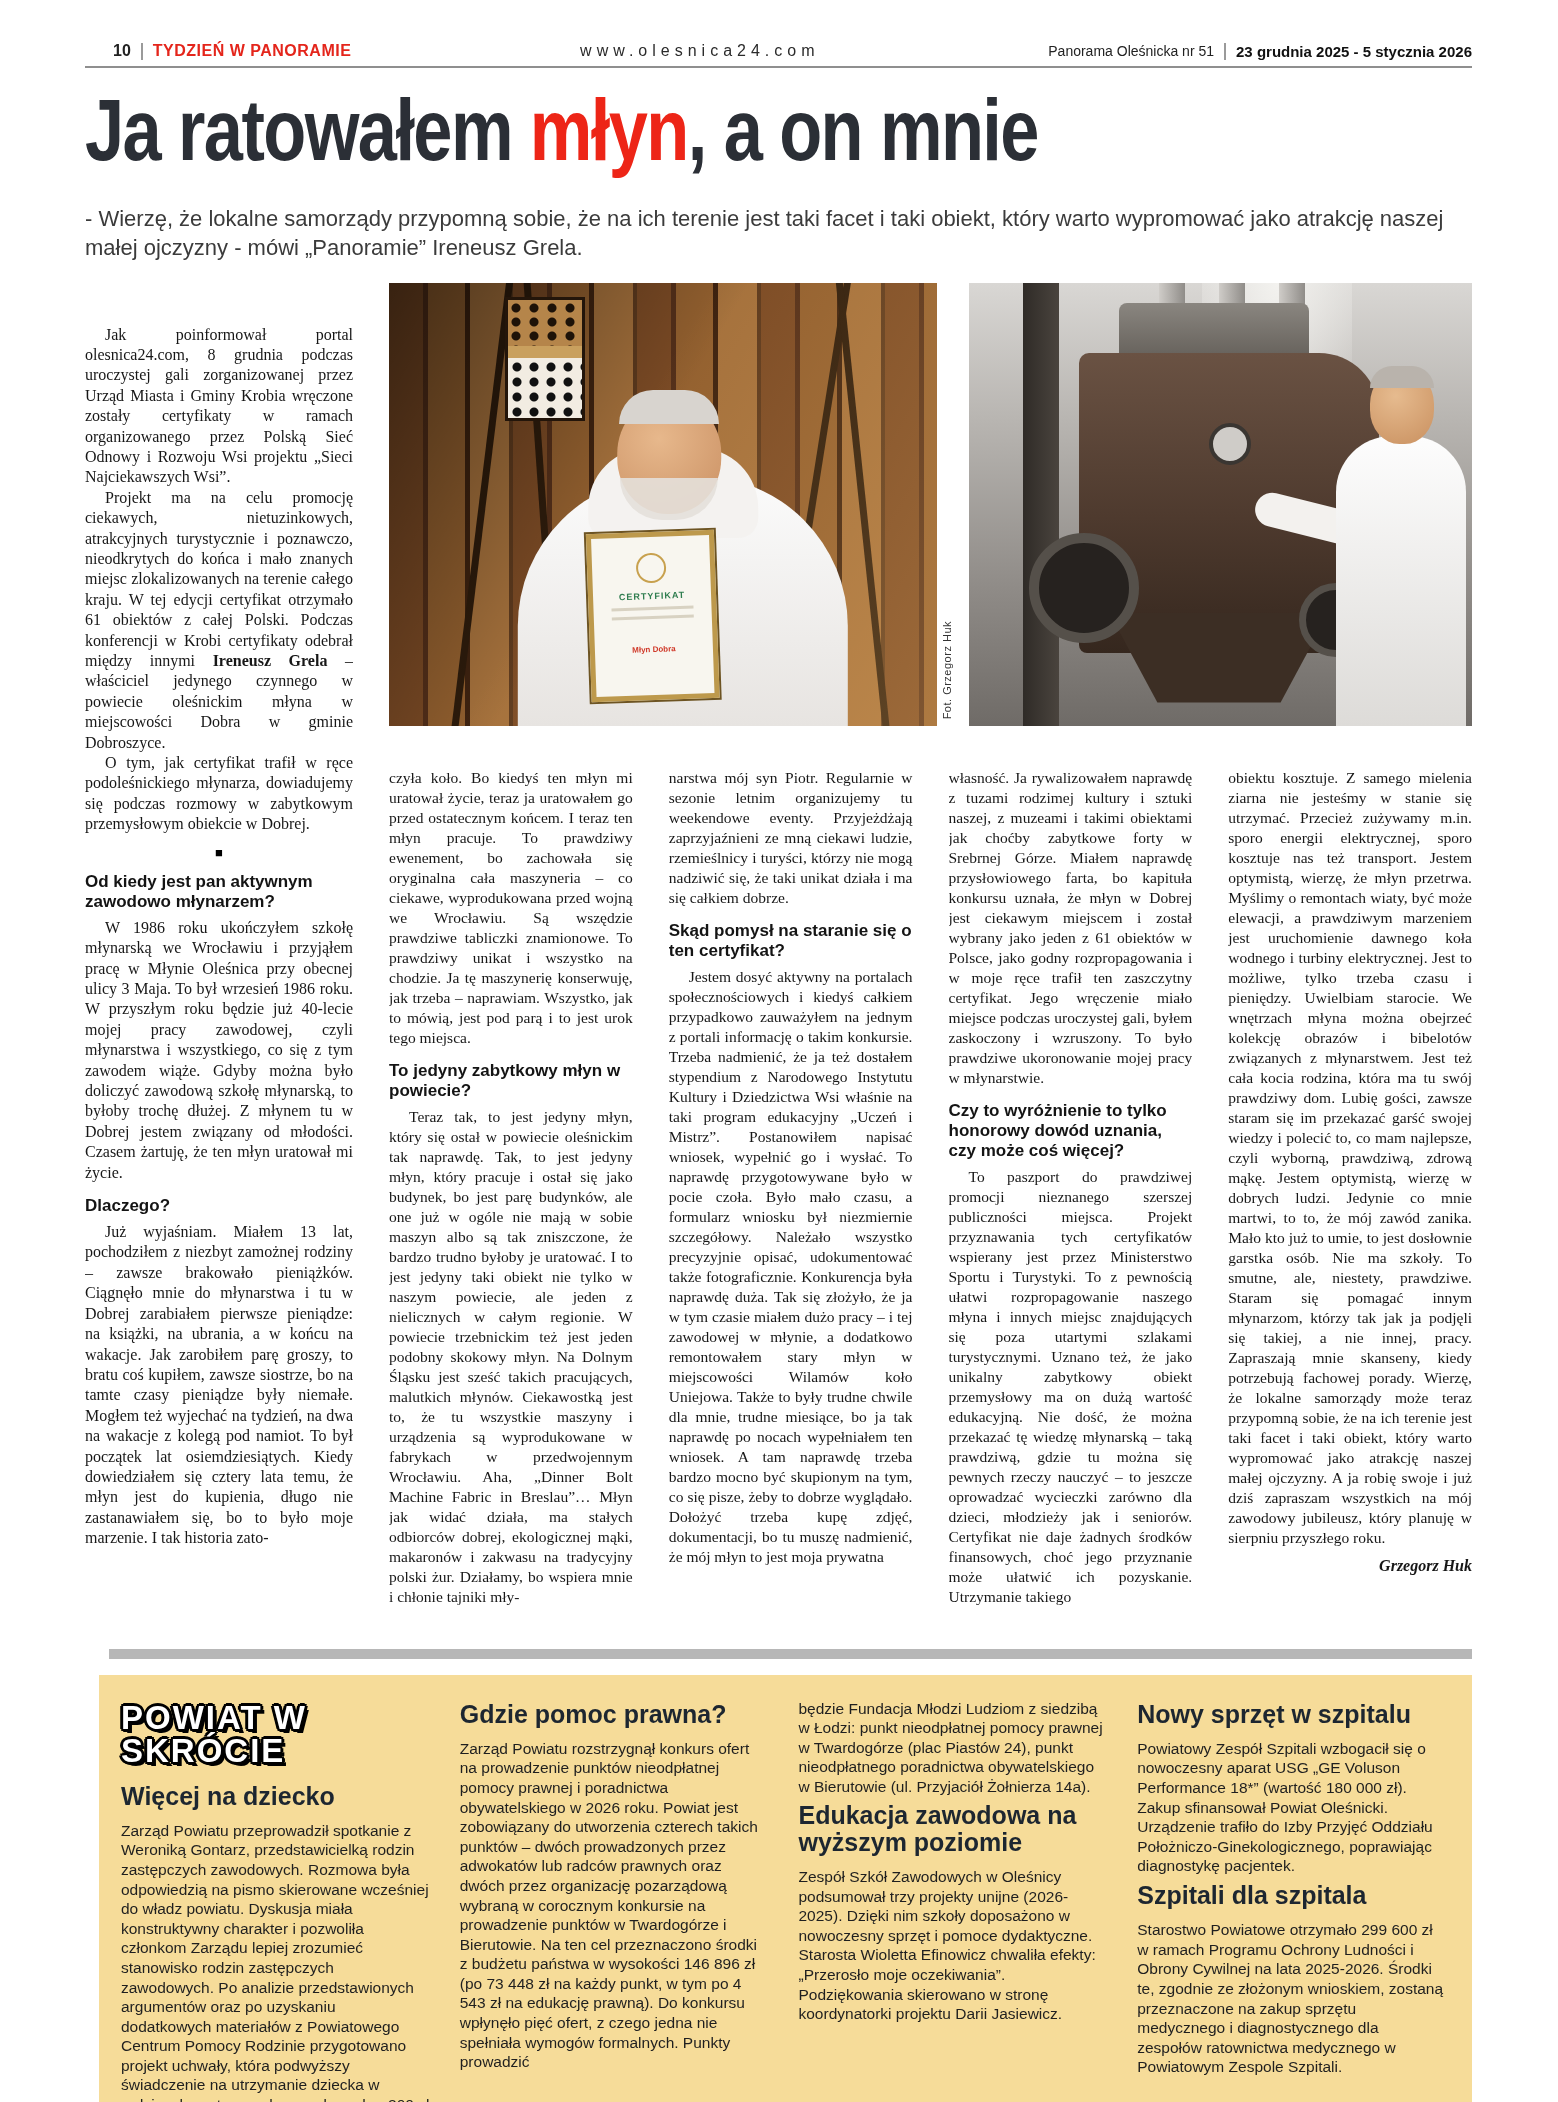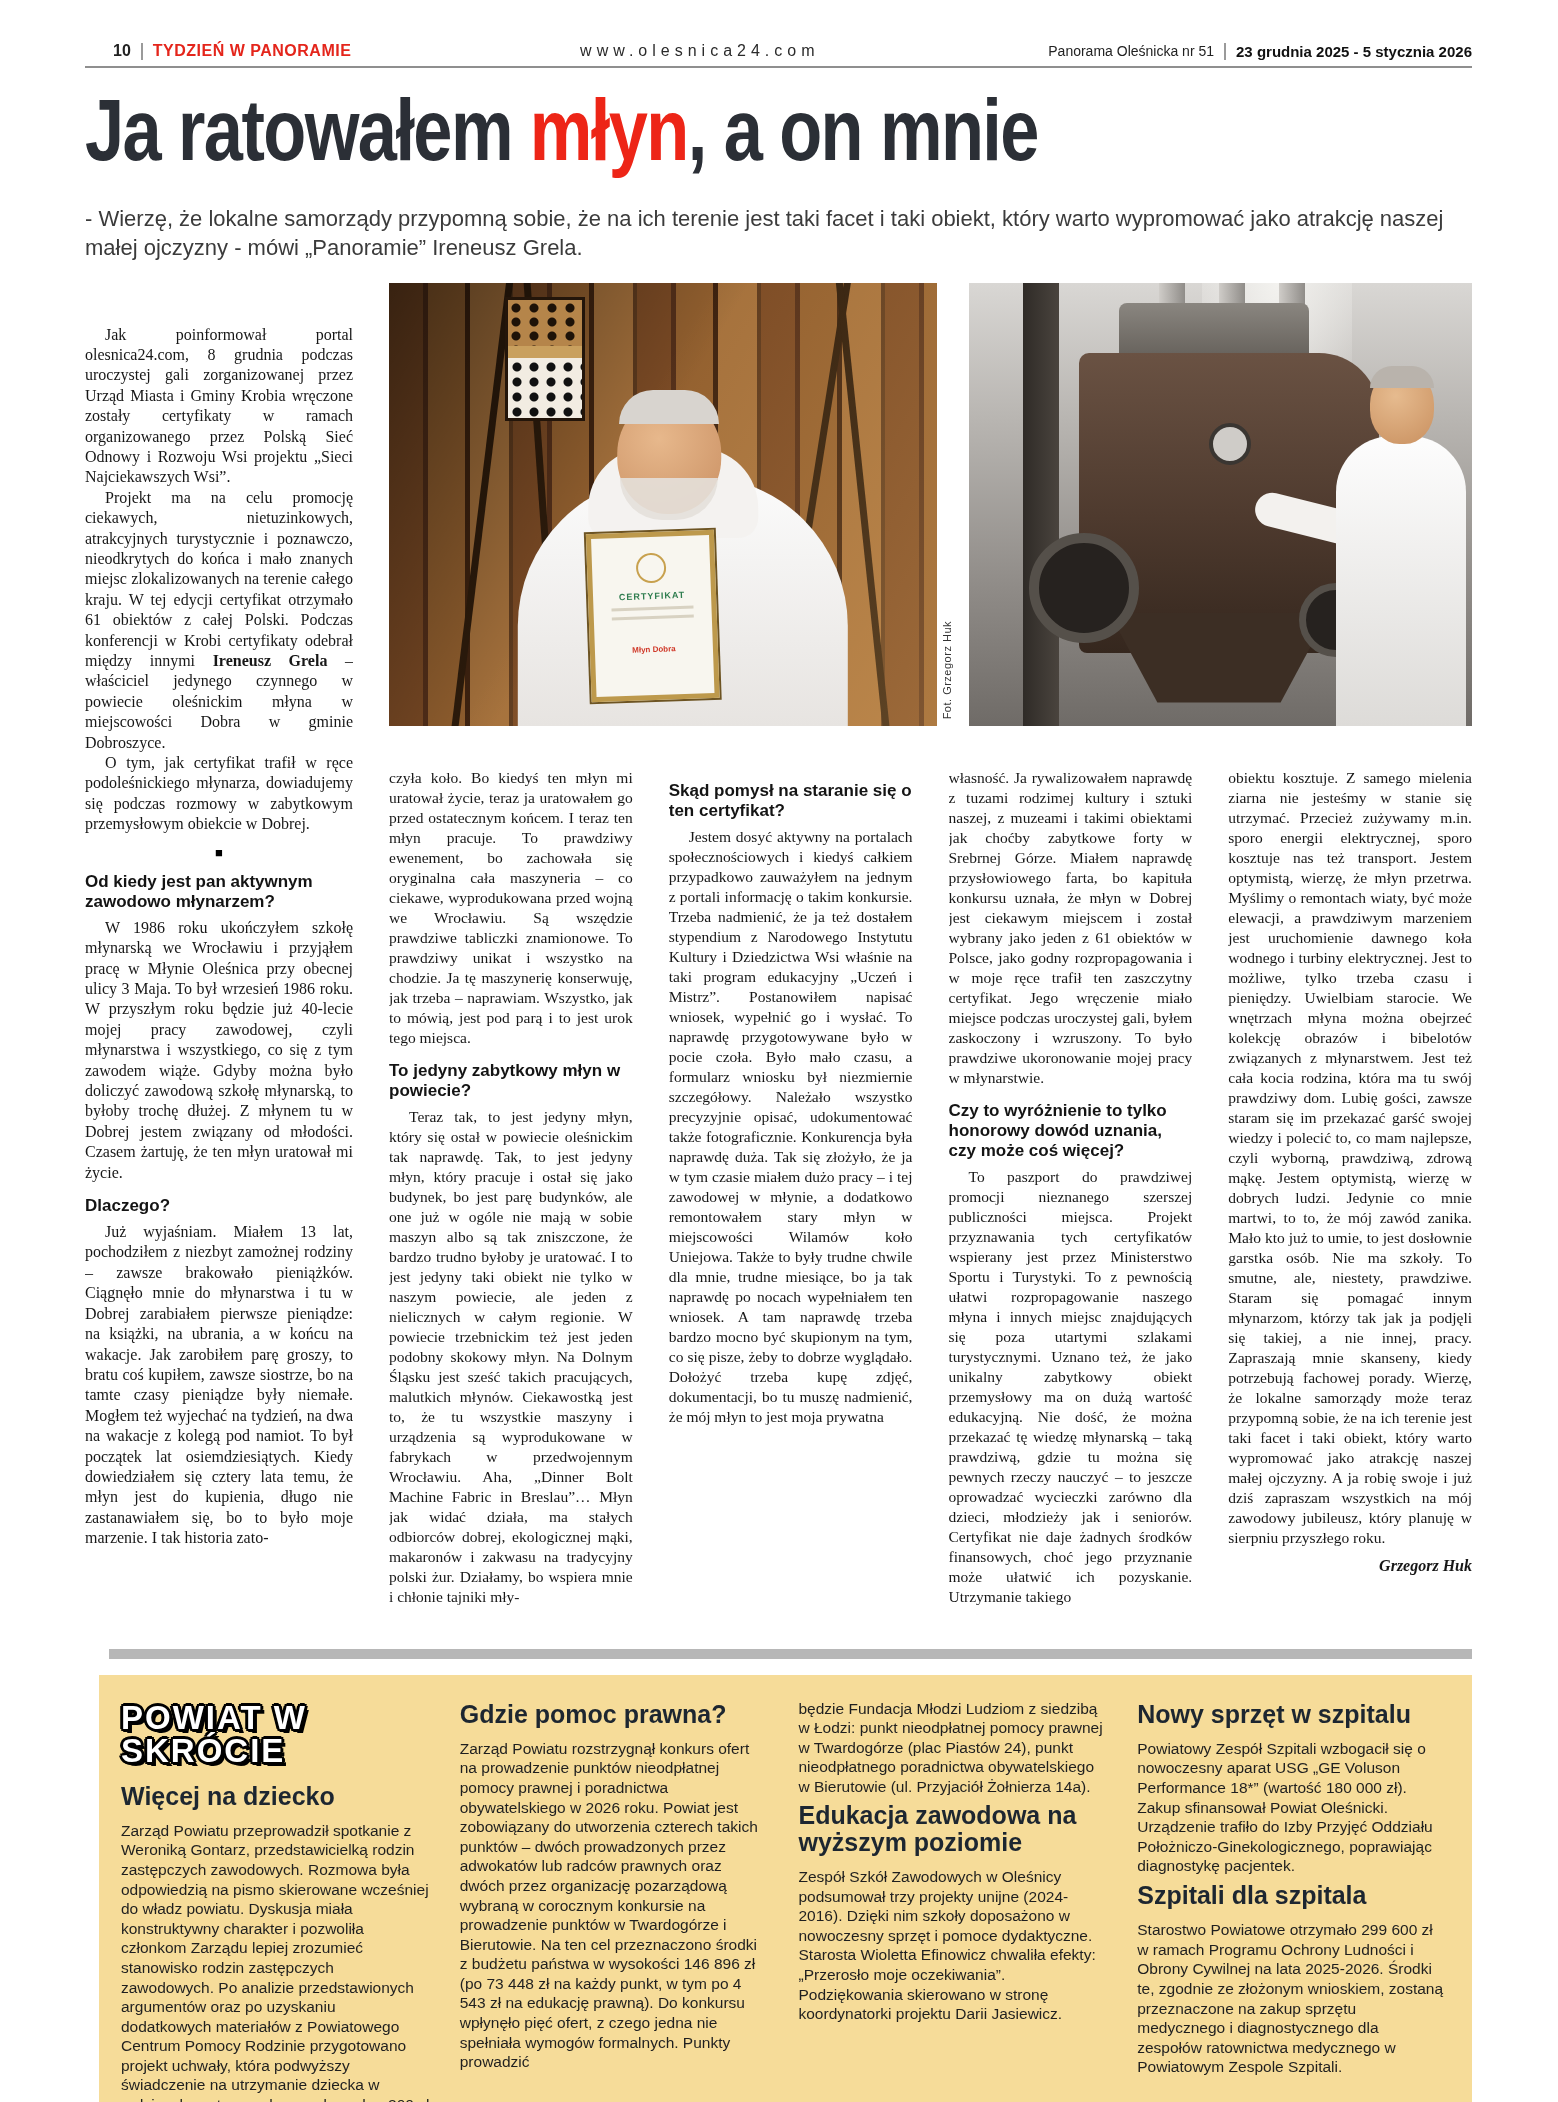--- a/index.html
+++ b/index.html
@@ -205,20 +205,21 @@
         <div class="credit">Fot. Grzegorz Huk</div>
       </div>
 
       <div class="cols4">
           <div class="art-col">
             <p class="art-p noind">czyła koło. Bo kiedyś ten młyn mi uratował życie, teraz ja uratowałem go przed ostatecznym końcem. I teraz ten młyn pracuje. To prawdziwy ewenement, bo zachowała się oryginalna cała maszyneria – co ciekawe, wyprodukowana przed wojną we Wrocławiu. Są wszędzie prawdziwe tabliczki znamionowe. To prawdziwy unikat i wszystko na chodzie. Ja tę maszynerię konserwuję, jak trzeba – naprawiam. Wszystko, jak to mówią, jest pod parą i to jest urok tego miejsca.</p>
             <div class="q-head">To jedyny zabytkowy młyn w powiecie?</div>
             <p class="art-p">Teraz tak, to jest jedyny młyn, który się ostał w powiecie oleśnickim tak naprawdę. Tak, to jest jedyny młyn, który pracuje i ostał się jako budynek, bo jest parę budynków, ale one już w ogóle nie mają w sobie maszyn albo są tak zniszczone, że bardzo trudno byłoby je uratować. I to jest jedyny taki obiekt nie tylko w naszym powiecie, ale jeden z nielicznych w całym regionie. W powiecie trzebnickim też jest jeden podobny skokowy młyn. Na Dolnym Śląsku jest sześć takich pracujących, malutkich młynów. Ciekawostką jest to, że tu wszystkie maszyny i urządzenia są wyprodukowane w fabrykach w przedwojennym Wrocławiu. Aha, „Dinner Bolt Machine Fabric in Breslau”… Młyn jak widać działa, ma stałych odbiorców dobrej, ekologicznej mąki, makaronów i zakwasu na tradycyjny polski żur. Działamy, bo wspiera mnie i chłonie tajniki mły-</p>
           </div>
           <div class="art-col">
+            <p class="art-p noind">narstwa mój syn Piotr. Regularnie w sezonie letnim organizujemy tu weekendowe eventy. Przyjeżdżają zaprzyjaźnieni ze mną ciekawi ludzie, rzemieślnicy i turyści, którzy nie mogą nadziwić się, że taki unikat działa i ma się całkiem dobrze.</p>
             <div class="q-head">Skąd pomysł na staranie się o ten certyfikat?</div>
             <p class="art-p">Jestem dosyć aktywny na portalach społecznościowych i kiedyś całkiem przypadkowo zauważyłem na jednym z portali informację o takim konkursie. Trzeba nadmienić, że ja też dostałem stypendium z Narodowego Instytutu Kultury i Dziedzictwa Wsi właśnie na taki program edukacyjny „Uczeń i Mistrz”. Postanowiłem napisać wniosek, wypełnić go i wysłać. To naprawdę przygotowywane było w pocie czoła. Było mało czasu, a formularz wniosku był niezmiernie szczegółowy. Należało wszystko precyzyjnie opisać, udokumentować także fotograficznie. Konkurencja była naprawdę duża. Tak się złożyło, że ja w tym czasie miałem dużo pracy – i tej zawodowej w młynie, a dodatkowo remontowałem stary młyn w miejscowości Wilamów koło Uniejowa. Także to były trudne chwile dla mnie, trudne miesiące, bo ja tak naprawdę po nocach wypełniałem ten wniosek. A tam naprawdę trzeba bardzo mocno być skupionym na tym, co się pisze, żeby to dobrze wyglądało. Dołożyć trzeba kupę zdjęć, dokumentacji, bo tu muszę nadmienić, że mój młyn to jest moja prywatna</p>
           </div>
           <div class="art-col">
             <p class="art-p noind">własność. Ja rywalizowałem naprawdę z tuzami rodzimej kultury i sztuki naszej, z muzeami i takimi obiektami jak choćby zabytkowe forty w Srebrnej Górze. Miałem naprawdę przysłowiowego farta, bo kapituła konkursu uznała, że młyn w Dobrej jest ciekawym miejscem i został wybrany jako jeden z 61 obiektów w Polsce, jako godny rozpropagowania i w moje ręce trafił ten zaszczytny certyfikat. Jego wręczenie miało miejsce podczas uroczystej gali, byłem zaskoczony i wzruszony. To było prawdziwe ukoronowanie mojej pracy w młynarstwie.</p>
             <div class="q-head">Czy to wyróżnienie to tylko honorowy dowód uznania, czy może coś więcej?</div>
             <p class="art-p">To paszport do prawdziwej promocji nieznanego szerszej publiczności miejsca. Projekt przyznawania tych certyfikatów wspierany jest przez Ministerstwo Sportu i Turystyki. To z pewnością ułatwi rozpropagowanie naszego młyna i innych miejsc znajdujących się poza utartymi szlakami turystycznymi. Uznano też, że jako unikalny zabytkowy obiekt przemysłowy ma on dużą wartość edukacyjną. Nie dość, że można przekazać tę wiedzę młynarską – taką prawdziwą, gdzie tu można się pewnych rzeczy nauczyć – to jeszcze oprowadzać wycieczki zarówno dla dzieci, młodzieży jak i seniorów. Certyfikat nie daje żadnych środków finansowych, choć jego przyznanie może ułatwić ich pozyskanie. Utrzymanie takiego</p>
           </div>
           <div class="art-col">
             <p class="art-p noind">obiektu kosztuje. Z samego mielenia ziarna nie jesteśmy w stanie się utrzymać. Przecież zużywamy m.in. sporo energii elektrycznej, sporo kosztuje nas też transport. Jestem optymistą, wierzę, że młyn przetrwa. Myślimy o remontach wiaty, być może elewacji, a prawdziwym marzeniem jest uruchomienie dawnego koła wodnego i turbiny elektrycznej. Jest to możliwe, tylko trzeba czasu i pieniędzy. Uwielbiam starocie. We wnętrzach młyna można obejrzeć kolekcję obrazów i bibelotów związanych z młynarstwem. Jest też cała kocia rodzina, która ma tu swój prawdziwy dom. Lubię gości, zawsze staram się im przekazać garść swojej wiedzy i polecić to, co mam najlepsze, czyli wyborną, prawdziwą, zdrową mąkę. Jestem optymistą, wierzę w dobrych ludzi. Jedynie co mnie martwi, to to, że mój zawód zanika. Mało kto już to umie, to jest dosłownie garstka osób. Nie ma szkoły. To smutne, ale, niestety, prawdziwe. Staram się pomagać innym młynarzom, którzy tak jak ja podjęli się takiej, a nie innej, pracy. Zapraszają mnie skanseny, kiedy potrzebują fachowej porady. Wierzę, że lokalne samorządy może teraz przypomną sobie, że na ich terenie jest taki facet i taki obiekt, który warto wypromować jako atrakcję naszej małej ojczyzny. A ja robię swoje i już dziś zapraszam wszystkich na mój zawodowy jubileusz, który planuję w sierpniu przyszłego roku.</p>
@@ -232,21 +233,21 @@
 
   <div class="powiat">
       <div class="pw-col"><div class="pw-title">POWIAT W SKRÓCIE</div><div class="pw-head">Więcej na dziecko</div><p class="pw-p">Zarząd Powiatu przeprowadził spotkanie z Weroniką Gontarz, przedstawicielką rodzin zastępczych zawodowych. Rozmowa była odpowiedzią na pismo skierowane wcześniej do władz powiatu. Dyskusja miała konstruktywny charakter i pozwoliła członkom Zarządu lepiej zrozumieć stanowisko rodzin zastępczych zawodowych. Po analizie przedstawionych argumentów oraz po uzyskaniu dodatkowych materiałów z Powiatowego Centrum Pomocy Rodzinie przygotowano projekt uchwały, która podwyższy świadczenie na utrzymanie dziecka w rodzinach zastępczych zawodowych o 200 zł na każde dziecko.</p></div>
       <div class="pw-col">
         <div class="pw-head">Gdzie pomoc prawna?</div>
         <p class="pw-p">Zarząd Powiatu rozstrzygnął konkurs ofert na prowadzenie punktów nieodpłatnej pomocy prawnej i poradnictwa obywatelskiego w 2026 roku. Powiat jest zobowiązany do utworzenia czterech takich punktów – dwóch prowadzonych przez adwokatów lub radców prawnych oraz dwóch przez organizację pozarządową wybraną w corocznym konkursie na prowadzenie punktów w Twardogórze i Bierutowie. Na ten cel przeznaczono środki z budżetu państwa w wysokości 146 896 zł (po 73 448 zł na każdy punkt, w tym po 4 543 zł na edukację prawną). Do konkursu wpłynęło pięć ofert, z czego jedna nie spełniała wymogów formalnych. Punkty prowadzić</p>
       </div>
       <div class="pw-col">
         <p class="pw-p">będzie Fundacja Młodzi Ludziom z siedzibą w Łodzi: punkt nieodpłatnej pomocy prawnej w Twardogórze (plac Piastów 24), punkt nieodpłatnego poradnictwa obywatelskiego w Bierutowie (ul. Przyjaciół Żołnierza 14a).</p>
         <div class="pw-head">Edukacja zawodowa na wyższym poziomie</div>
-        <p class="pw-p">Zespół Szkół Zawodowych w Oleśnicy podsumował trzy projekty unijne (2024-2016). Dzięki nim szkoły doposażono w nowoczesny sprzęt i pomoce dydaktyczne. Starosta Wioletta Efinowicz chwaliła efekty: „Przerosło moje oczekiwania”. Podziękowania skierowano w stronę koordynatorki projektu Darii Jasiewicz.</p>
+        <p class="pw-p">Zespół Szkół Zawodowych w Oleśnicy podsumował trzy projekty unijne (2026-2025). Dzięki nim szkoły doposażono w nowoczesny sprzęt i pomoce dydaktyczne. Starosta Wioletta Efinowicz chwaliła efekty: „Przerosło moje oczekiwania”. Podziękowania skierowano w stronę koordynatorki projektu Darii Jasiewicz.</p>
       </div>
       <div class="pw-col">
         <div class="pw-head">Nowy sprzęt w szpitalu</div>
         <p class="pw-p">Powiatowy Zespół Szpitali wzbogacił się o nowoczesny aparat USG „GE Voluson Performance 18*” (wartość 180 000 zł). Zakup sfinansował Powiat Oleśnicki. Urządzenie trafiło do Izby Przyjęć Oddziału Położniczo-Ginekologicznego, poprawiając diagnostykę pacjentek.</p>
         <div class="pw-head">Szpitali dla szpitala</div>
         <p class="pw-p">Starostwo Powiatowe otrzymało 299 600 zł w ramach Programu Ochrony Ludności i Obrony Cywilnej na lata 2025-2026. Środki te, zgodnie ze złożonym wnioskiem, zostaną przeznaczone na zakup sprzętu medycznego i diagnostycznego dla zespołów ratownictwa medycznego w Powiatowym Zespole Szpitali.</p>
       </div>
     </div>
 
 </div>

